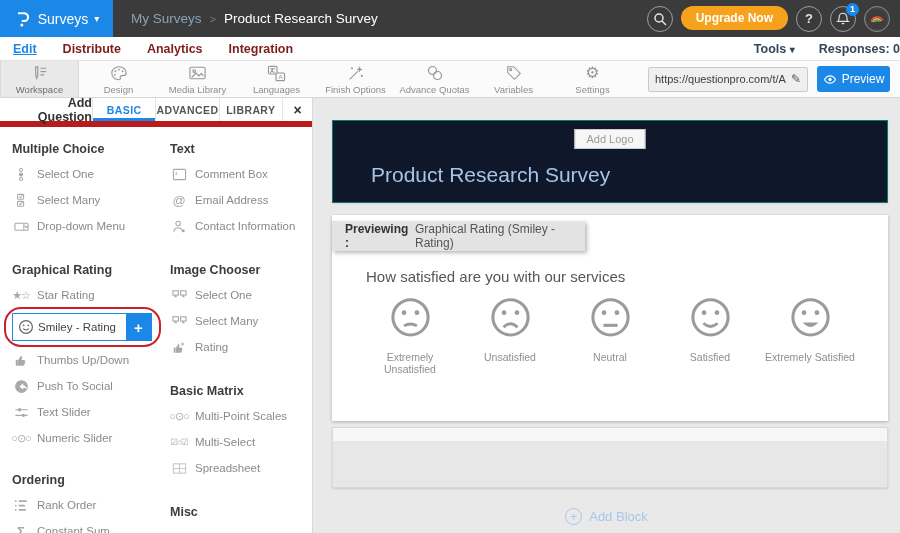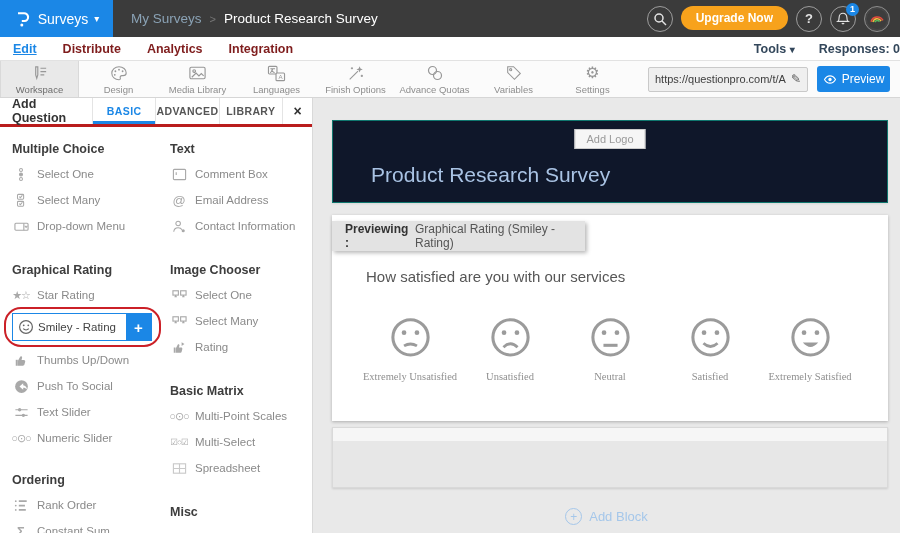--- a/index.html
+++ b/index.html
@@ -38,21 +38,21 @@
   .tb-ico { height:19px; display:flex; align-items:center; }
   .tb-ico svg { stroke:#979797; fill:none; stroke-width:1.2; }
   .gear-glyph { font-size:16px; line-height:16px; color:#979797; }
   .url-box { margin-left:auto; align-self:center; width:160px; height:25px; background:#efefef; border:1px solid #c9c9c9; border-radius:2px; display:flex; align-items:center; padding:0 6px; gap:4px; cursor:text; }
   .url-text { font-size:11px; color:#3d3d3d; white-space:nowrap; overflow:hidden; flex:1; }
   .url-pencil { font-size:12px; color:#555; cursor:pointer; }
   .preview-btn { margin:0 10px 0 9px; align-self:center; height:26px; width:73px; border:none; border-radius:3px; background:#1b87e6; color:#fff; font-size:12px; display:flex; align-items:center; justify-content:center; gap:5px; cursor:pointer; }
 
   
   .panel { position:absolute; left:0; top:98px; width:313px; height:435px; background:#fff; border-right:1px solid #d9d9d9; }
-  .panel-head { height:29px; display:flex; align-items:stretch; border-bottom:3px solid #b91c1c; }
+  .panel-head { height:29px; display:flex; align-items:stretch; border-bottom:6px solid #b91c1c;text-align:right; }
   .panel-title { width:92px; display:flex; align-items:center; padding-left:12px; font-size:12.5px; font-weight:bold; color:#333; }
   .panel-tab { flex:1; display:flex; align-items:center; justify-content:center; font-size:10.5px; font-weight:bold; letter-spacing:.4px; color:#555; border-left:1px solid #e4e4e4; cursor:pointer; }
   .panel-tab.active { color:#1b87e6; box-shadow:inset 0 -3px 0 #1b87e6; }
   .panel-close { width:30px; display:flex; align-items:center; justify-content:center; border-left:1px solid #e4e4e4; color:#333; font-size:14px; font-weight:bold; cursor:pointer; }
   .panel-cols { display:flex; padding:2px 0 0 12px; }
   .pcol1 { width:158px; }
   .pcol2 { width:138px; }
   .sec-heading { font-size:12.5px; font-weight:bold; color:#3d3d3d; margin:13px 0 5px; }
   .q-item { display:flex; align-items:center; gap:7px; height:26px; font-size:11.5px; color:#8a8a8a; cursor:pointer; }
   .qi { width:18px; display:flex; align-items:center; justify-content:center; flex:none; }
@@ -73,21 +73,21 @@
   .main { position:absolute; left:313px; top:98px; width:587px; height:435px; background:#e9e9e9; }
   .header-card { position:absolute; left:19px; top:22px; width:556px; height:83px; background:#0f172a; border:1px solid #0f766e; box-shadow:0 1px 2px rgba(0,0,0,.08); }
   .add-logo { position:absolute; left:50%; transform:translateX(-50%); top:8px; background:#f6f6f6; border:1px solid #ccc; color:#9a9a9a; font-size:11px; padding:3px 11px; cursor:pointer; }
   .survey-title { position:absolute; left:38px; top:42px; font-size:21px; color:#a9c3e4; cursor:text; }
 
   .q-card { position:absolute; left:19px; top:117px; width:556px; height:206px; background:#fff; box-shadow:0 1px 3px rgba(0,0,0,.25); }
   .preview-tab { position:absolute; left:0; top:6px; width:253px; height:30px; background:#e3e3e3; box-shadow:2px 2px 4px rgba(0,0,0,.28); display:flex; align-items:center; padding-left:13px; font-size:12px; gap:4px; }
   .preview-tab b { color:#333; }
   .preview-tab span { color:#555; }
   .q-text { position:absolute; left:34px; top:53px; font-size:15px; color:#565656; cursor:text; }
-  .smiley-row { position:absolute; left:28px; right:28px; top:100px; display:flex; justify-content:space-between;font-family:Liberation Serif, serif; }
+  .smiley-row { position:absolute; left:28px; right:28px; top:80px; display:flex; justify-content:space-between; }
   .sm-col { width:100px; text-align:center; cursor:pointer; }
   .sm-col svg { display:block; margin:0 auto; }
   .sm-label { margin-top:9px; font-size:10.5px; color:#8f8f8f; }
 
   .footer-block { position:absolute; left:19px; top:329px; width:556px; height:61px; border:1px solid #d9d9d9; background:linear-gradient(#f6f6f6 0, #f6f6f6 13px, #e7e7e7 13px); box-shadow:0 1px 2px rgba(0,0,0,.12); }
   .add-block { position:absolute; left:0; right:0; top:410px; display:flex; align-items:center; justify-content:center; gap:7px; color:#a5c7ea; font-size:13px; cursor:pointer; }
   .add-block-circle { width:17px; height:17px; border:1.5px solid #a5c7ea; border-radius:50%; display:flex; align-items:center; justify-content:center; font-size:12px; line-height:12px; }
 </style>
 </head>
 <body>

